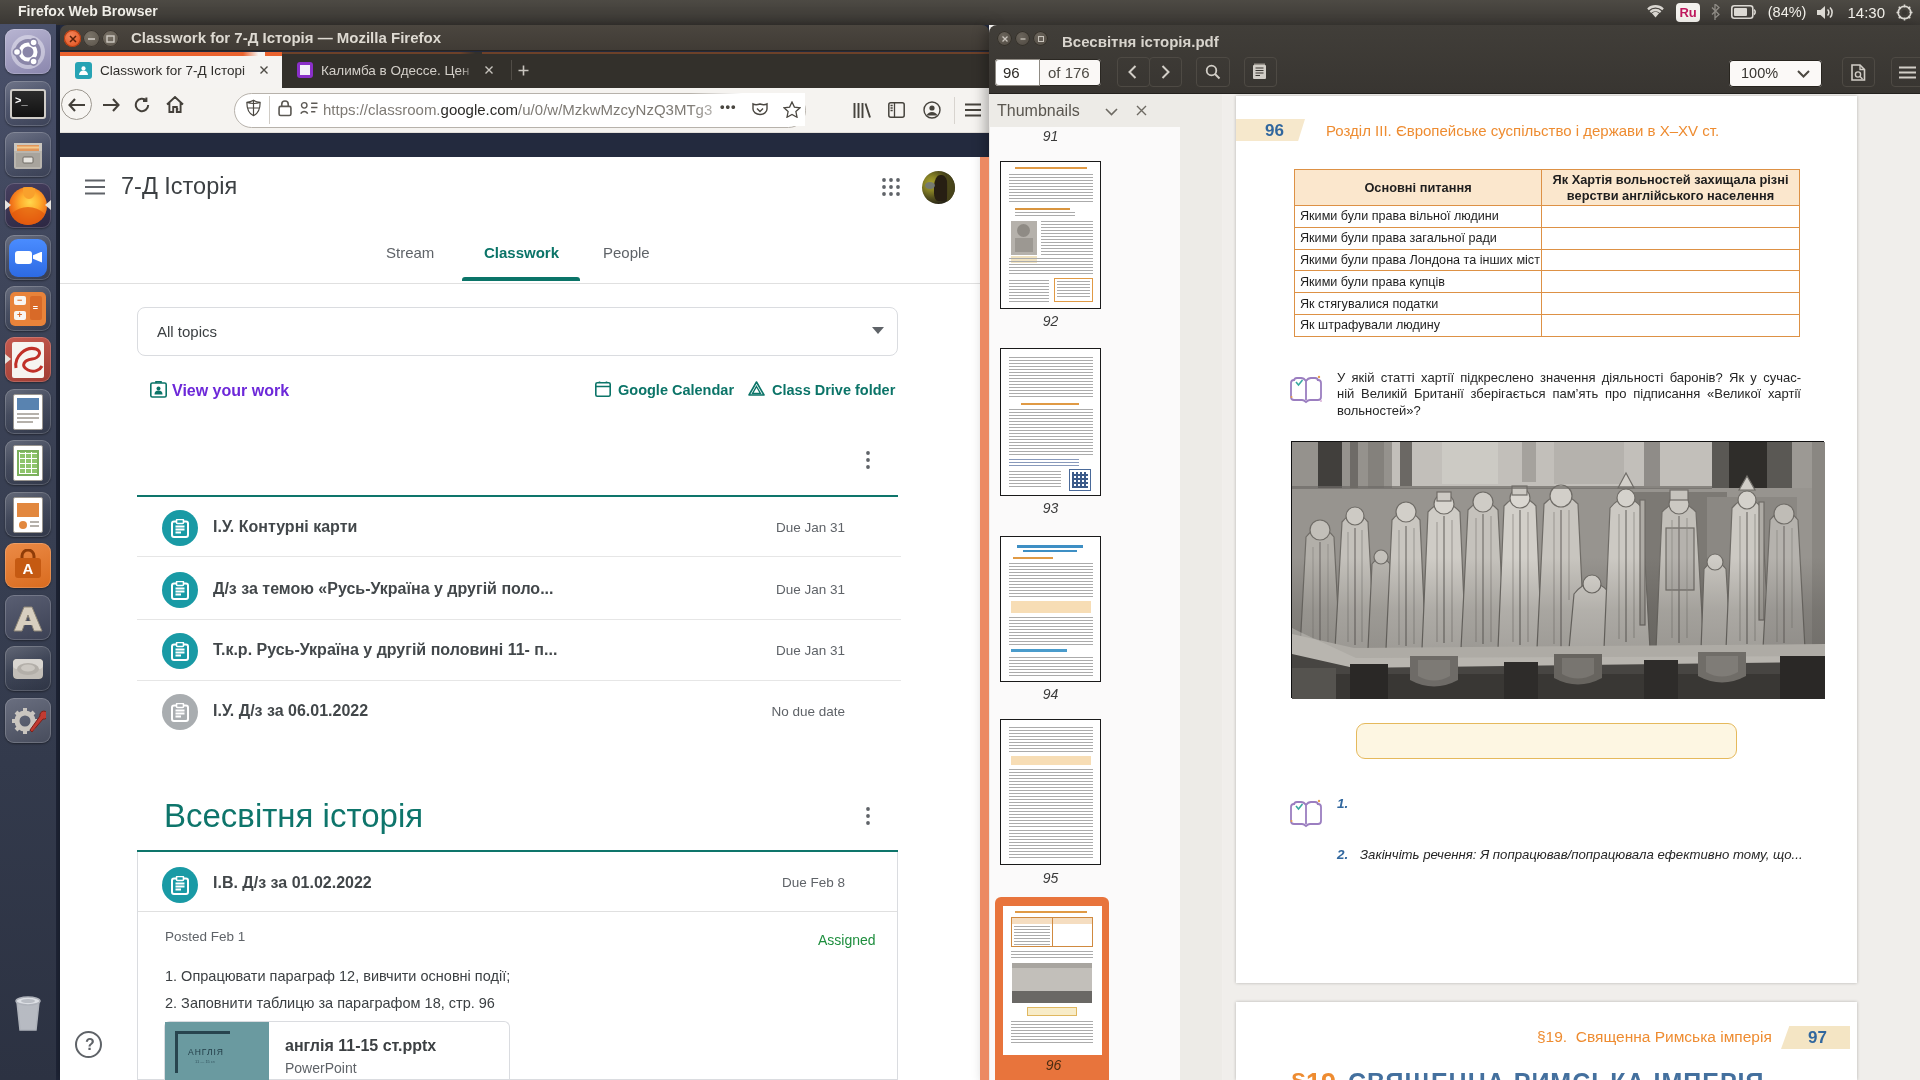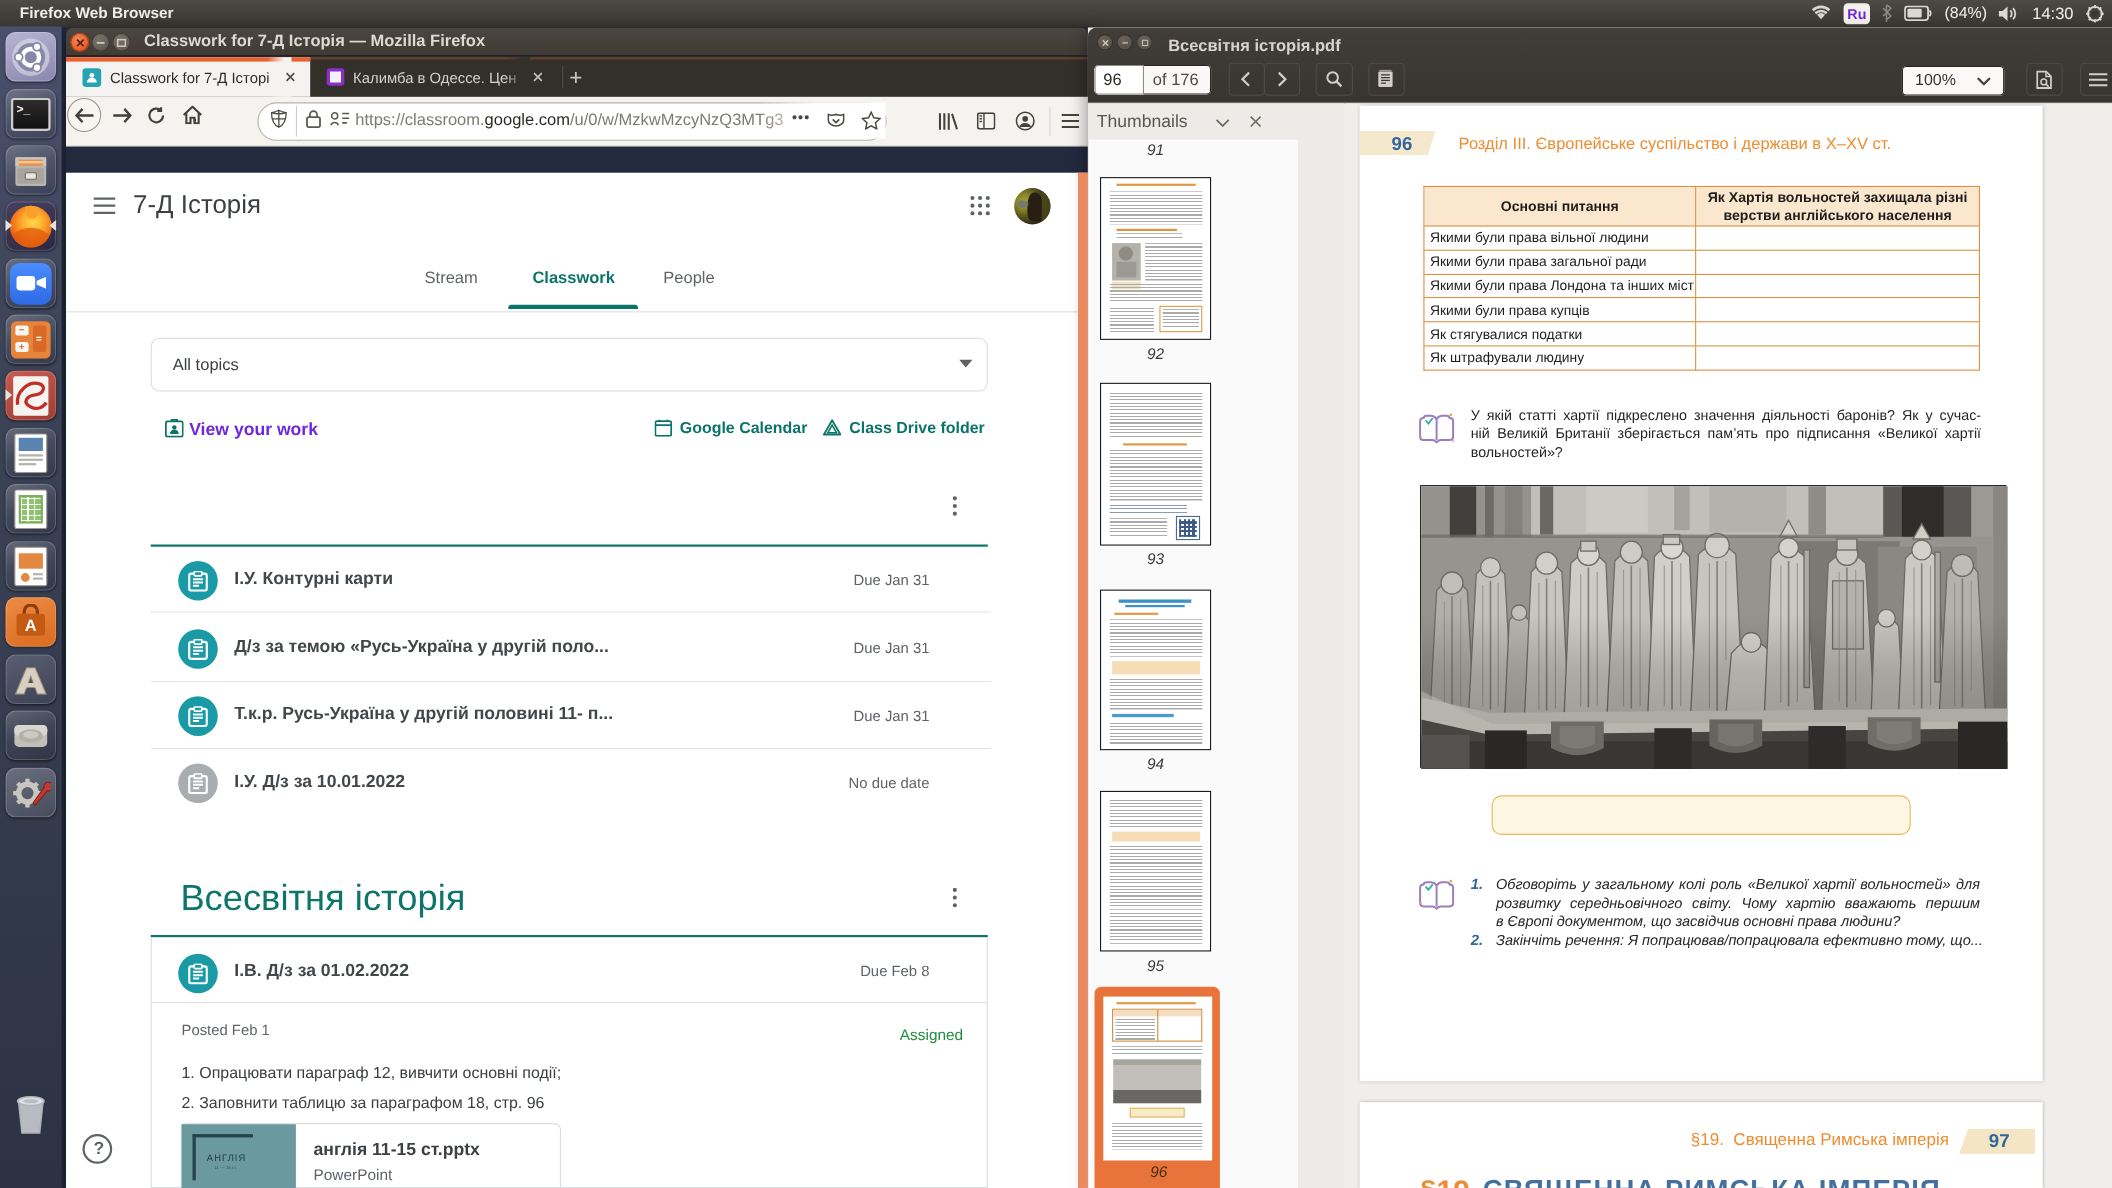--- a/index.html
+++ b/index.html
@@ -3,21 +3,21 @@
 <meta charset="utf-8">
 <style>
   * { margin:0; padding:0; box-sizing:border-box; }
   html,body { width:1920px; height:1080px; overflow:hidden; background:#232a3e; font-family:"Liberation Sans", sans-serif; }
   .abs { position:absolute; }
   
   #topbar { position:absolute; left:0; top:0; width:1920px; height:25px;
     background:linear-gradient(#4d4a44,#3a3733); border-bottom:0; color:#f1efe9; z-index:5; }
   #topbar .title { position:absolute; left:18px; top:3px; font-size:14px; font-weight:bold; }
   #topbar .tray { position:absolute; right:7px; top:0; height:24px; display:flex; align-items:center; gap:11px; font-size:14px; }
-  .rubox { background:#f4f2ee; color:#6d28d9; font-weight:bold; font-size:13px; border-radius:4px; padding:2px 3px; line-height:15px; }
+  .rubox { background:#f4f2ee; color:#be185d; font-weight:bold; font-size:13px; border-radius:4px; padding:2px 3px; line-height:15px; }
   
   #launcher { position:absolute; left:0; top:24px; width:56px; height:1056px;
     background:linear-gradient(180deg,#49506a 0%, #3c4357 30%, #333a4c 70%, #2c3242 100%); z-index:40; }
   .tile { position:absolute; left:5px; width:46px; height:45px; border-radius:9px;
     background:linear-gradient(160deg, rgba(255,255,255,.22), rgba(255,255,255,.05) 45%, rgba(0,0,0,.12));
     box-shadow: inset 0 0 0 1px rgba(255,255,255,.18), 0 1px 2px rgba(0,0,0,.4);
     display:flex; align-items:center; justify-content:center; }
   .arrowL { position:absolute; left:0; width:0; height:0; border-top:5px solid transparent; border-bottom:5px solid transparent; border-left:6px solid #e6e3de; }
   .arrowR { position:absolute; right:0; width:0; height:0; border-top:5px solid transparent; border-bottom:5px solid transparent; border-right:6px solid #e6e3de; }
   
@@ -434,21 +434,21 @@
     </div>
     <div class="divline" style="top:523px;"></div>
     <div class="itemrow" style="top:524px;">
       <div class="circ" style="background:#a9adb0;">
           <svg width="18" height="19" viewBox="0 0 18 19">
             <rect x="1" y="2.5" width="16" height="15.5" rx="2" fill="none" stroke="#fff" stroke-width="2"></rect>
             <rect x="5.5" y="0.5" width="7" height="4" rx="1" fill="#a9adb0" stroke="#fff" stroke-width="1.6"></rect>
             <path d="M4.5 7.5 H13.5 M4.5 10.5 H13.5 M4.5 13.5 H10" stroke="#fff" stroke-width="1.8"></path>
           </svg>
         </div>
-      <div class="rowtitle">І.У. Д/з за 10.01.2022</div>
+      <div class="rowtitle">І.У. Д/з за 06.01.2022</div>
       <div class="rowdue">No due date</div>
     </div>
 
     <div class="abs" style="left:104px; top:640px; font-size:33px; color:#0e756b;">Всесвітня історія</div>
     <svg class="abs" style="left:806px; top:650px;" width="4" height="18" viewBox="0 0 4 18">
         <g fill="#5f6368">
           <circle cx="2" cy="2" r="1.9"></circle>
           <circle cx="2" cy="9" r="1.9"></circle>
           <circle cx="2" cy="16" r="1.9"></circle>
         </g>
@@ -781,25 +781,20 @@
       <svg class="abs" style="left:52px; top:700px;" width="36" height="36" viewBox="0 0 36 36">
           <g fill="none" stroke="#9b7ec0" stroke-width="1.8">
             <path d="M6 8 q-3 0 -3 3 v14 q0 3 3 3 h8 q2 0 4 2 q2-2 4-2 h8 q3 0 3-3 V11 q0-3-3-3"></path>
             <path d="M18 9 q-2-3-5-3 h-4 q-3 0-3 3 M18 9 v19 M18 9 q2-3 5-3 h4 q3 0 3 3"></path>
           </g>
           <path d="M8 10 l2.5 3 4-5" stroke="#3aa9a0" stroke-width="1.6" fill="none"></path>
           <circle cx="31" cy="5" r="1.2" fill="#e8a04c"></circle>
           <circle cx="3.5" cy="25" r="1" fill="#e8a04c"></circle>
         </svg>
       <div class="abs bluenum" style="left:101px; top:700px; font-size:13.5px; font-style:italic;">1.</div>
-      <div class="abs" style="left:124px; top:700px; width:440px; font-size:13.2px; line-height:16.9px; color:#262626; font-style:italic;">
-        <div class="jline">Обговоріть у загальному колі роль «Великої хартії вольностей» для</div>
-        <div class="jline">розвитку середньовічного світу. Чому хартію вважають першим</div>
-        <div>в Європі документом, що засвідчив основні права людини?</div>
-      </div>
       <div class="abs bluenum" style="left:101px; top:751px; font-size:13.5px; font-style:italic;">2.</div>
       <div class="abs" style="left:124px; top:751px; width:450px; font-size:13.2px; color:#262626; font-style:italic; white-space:nowrap;">Закінчіть речення: Я попрацював/попрацювала ефективно тому, що...</div>
     </div>
 
     <div class="pdfpage" style="top:908px; height:78px;">
       <div class="abs otitle" style="left:301px; top:26px; font-size:15.5px;">§19.&nbsp; Священна Римська імперія</div>
       <div class="abs" style="left:545px; top:24px; width:69px; height:23px; background:#f4e5c4; clip-path:polygon(12% 0,100% 0,100% 100%,0 100%);"></div>
       <div class="abs bluenum" style="left:572px; top:26px; font-size:17px;">97</div>
       <div class="abs otitle" style="left:55px; top:66px; font-size:27px; font-weight:bold;">§19.</div>
       <div class="abs" style="left:112px; top:66px; font-size:25px; font-weight:bold; color:#44709e; letter-spacing:1px;">СВЯЩЕННА РИМСЬКА ІМПЕРІЯ</div>

